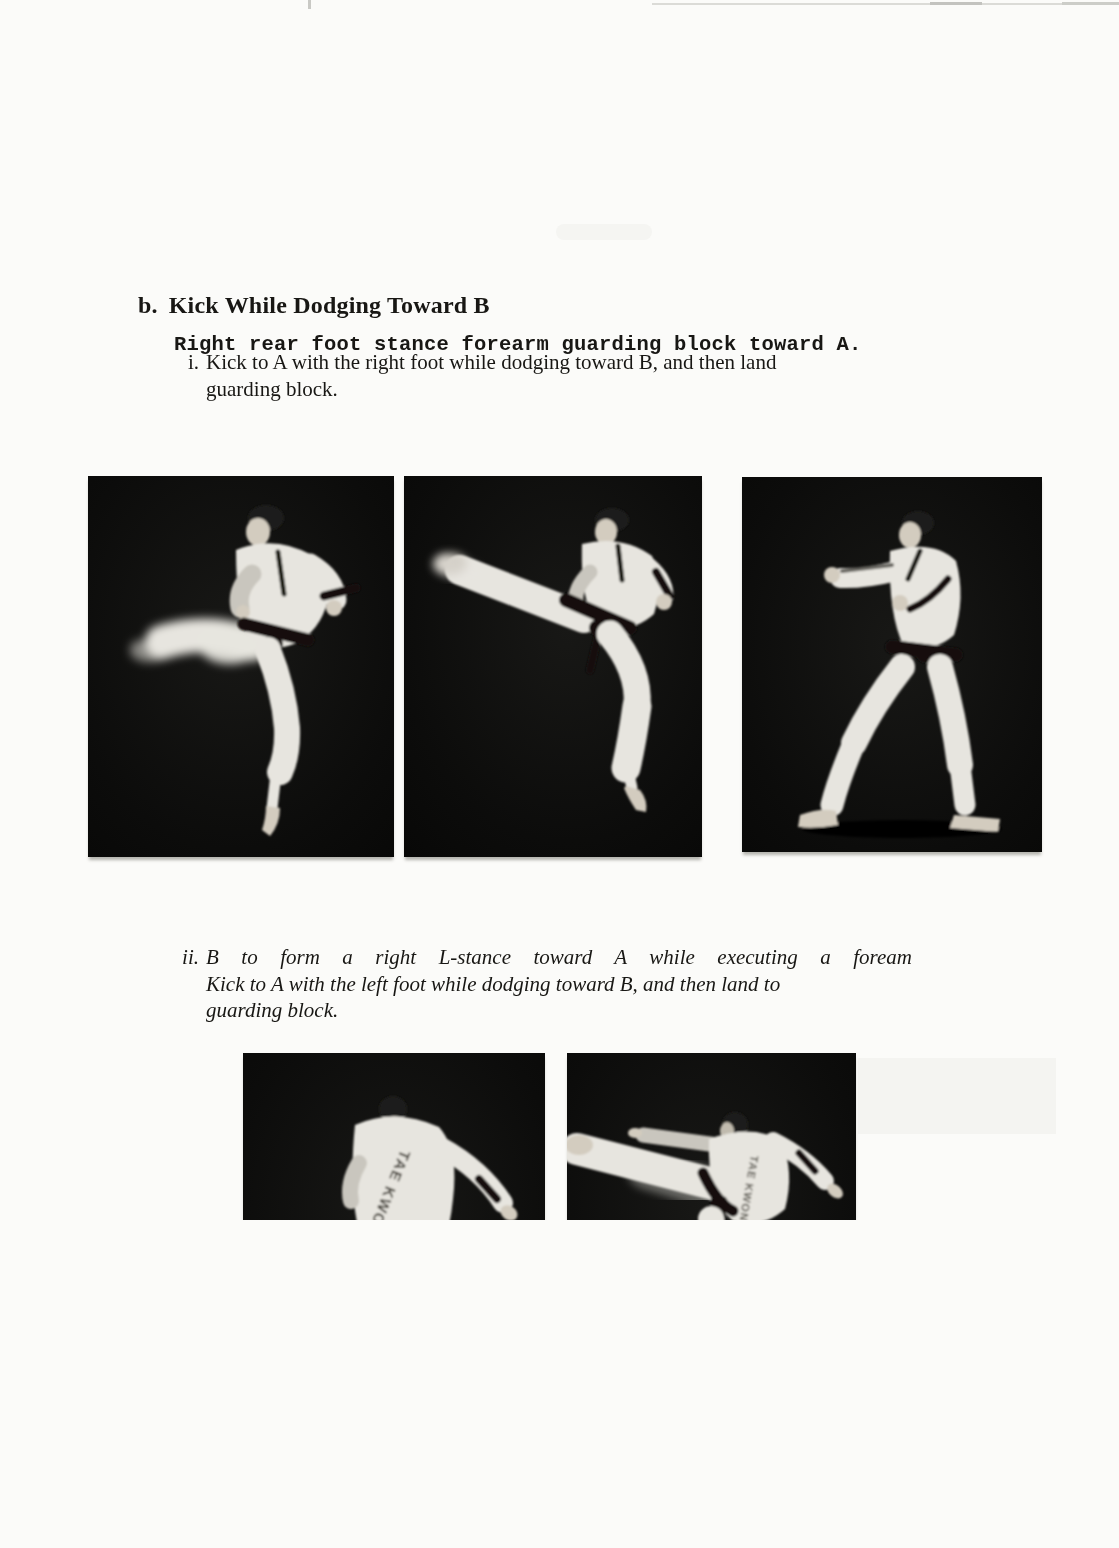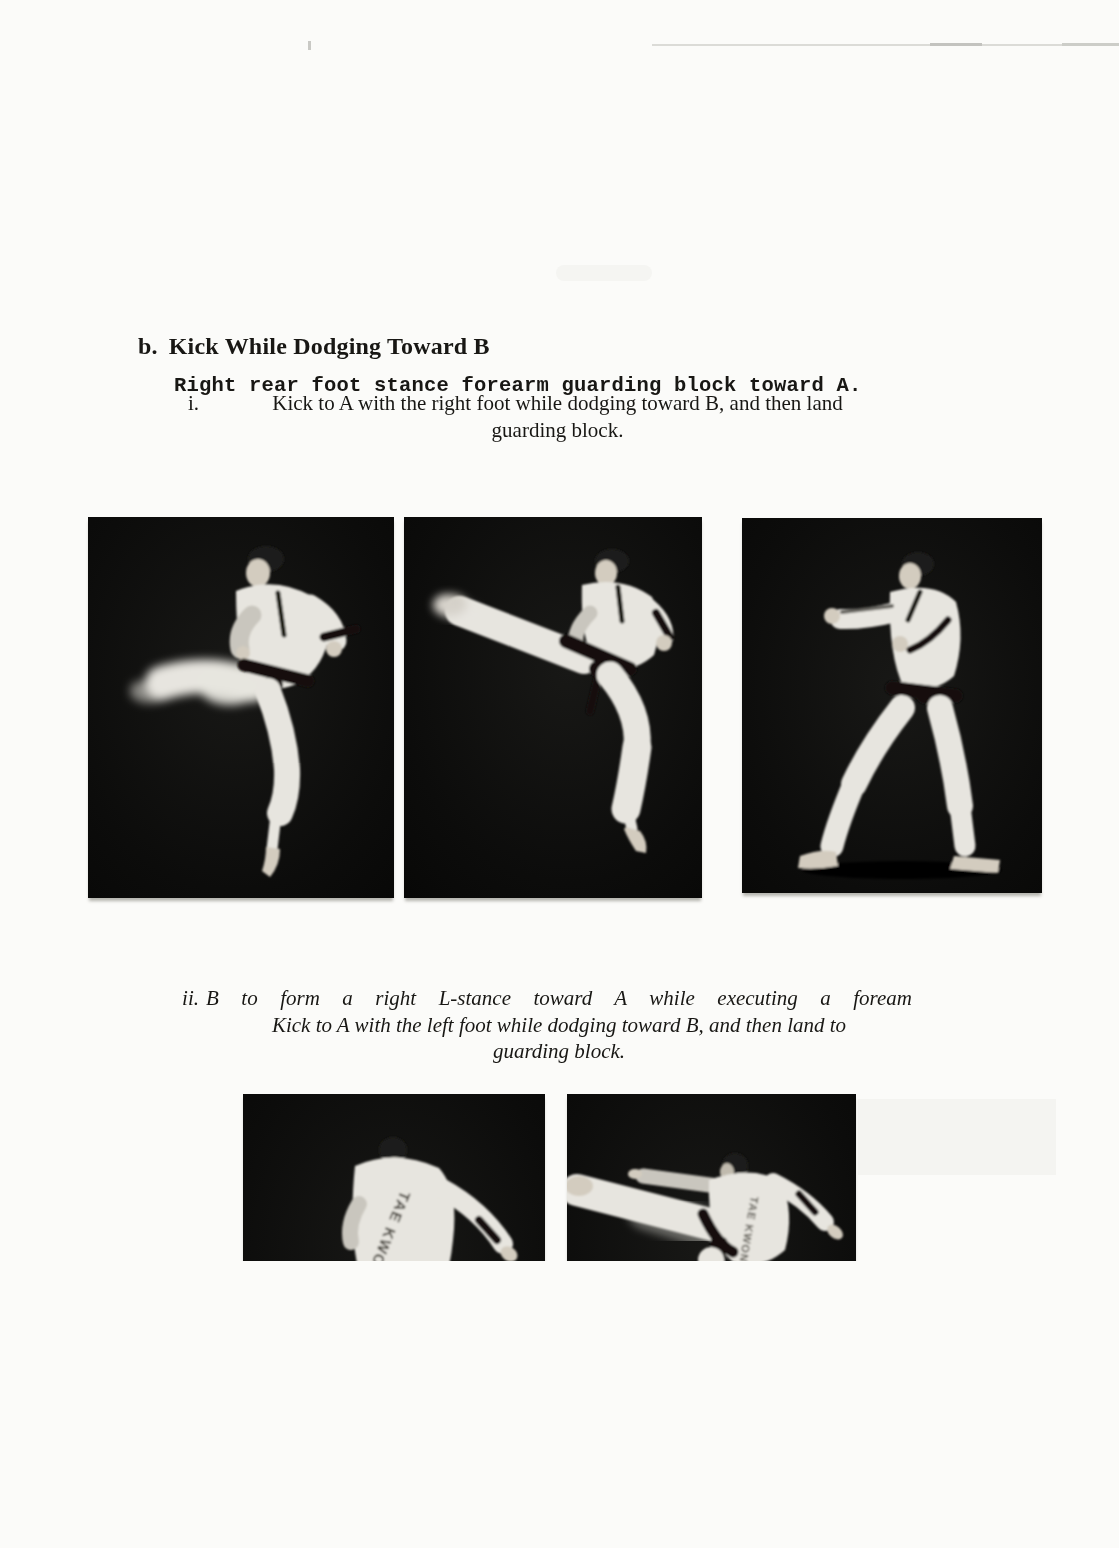--- a/index.html
+++ b/index.html
@@ -1,17 +1,17 @@
 <!DOCTYPE html>
 <html><head>
 <meta charset="utf-8">
 <style>
   html,body{margin:0;padding:0;background:#fbfbf9;}
   .page{position:relative;width:1119px;height:1220px;background:#fbfbf9;
-        font-family:"Liberation Serif",serif;color:#181714;overflow:hidden;margin-top:41px;}
+        font-family:"Liberation Serif",serif;color:#181714;overflow:hidden;}
 
   
   .art{position:absolute;pointer-events:none;}
   .top-line{left:652px;top:3px;width:467px;height:2px;background:#dbdbd7;}
   .top-dash1{left:930px;top:2px;width:52px;height:3px;background:#c3c3bf;}
   .top-dash2{left:1062px;top:2px;width:57px;height:3px;background:#cccdc8;}
   .top-tick{left:308px;top:0;width:3px;height:9px;background:#c9c9c5;}
   .smudge1{left:556px;top:224px;width:96px;height:16px;background:#f5f5f2;border-radius:8px;}
   .smudge2{left:858px;top:1058px;width:198px;height:76px;background:#f4f4f1;}
   .smudge3{left:858px;top:1390px;width:194px;height:48px;background:#f3f2ee;}
@@ -22,21 +22,21 @@
   .heading .h-marker{margin-right:11px;}
   .subheading{position:absolute;left:174px;top:311px;font-size:20.5px;font-weight:bold;
               line-height:25px;white-space:nowrap;letter-spacing:.2px;font-family:Liberation Mono, monospace;}
   .item{position:absolute;left:160px;display:flex;font-size:21px;line-height:26.5px;}
   .item-i{top:349px;}
   .item-ii{top:944px;font-style:italic;}
   .item .marker{width:39px;text-align:right;flex:0 0 auto;}
   .item .li-text{margin:0 0 0 7px;}
   .item-i .li-text{width:703px;}
   .item-ii .li-text{width:706px;}
-  .line{display:block;text-align:center;}
+  .line{display:block;}
   .line.stretch{text-align:justify;text-align-last:justify;}
 
   
   .photo{position:absolute;margin:0;background:#0c0c0b;
          box-shadow:0 4px 3px -1px rgba(95,93,85,.45);}
   .photo svg{display:block;width:100%;height:100%;}
   .p1{left:88px;top:476px;width:306px;height:381px;}
   .p2{left:404px;top:476px;width:298px;height:381px;}
   .p3{left:742px;top:477px;width:300px;height:375px;}
   .p4{left:243px;top:1053px;width:302px;height:383px;}

